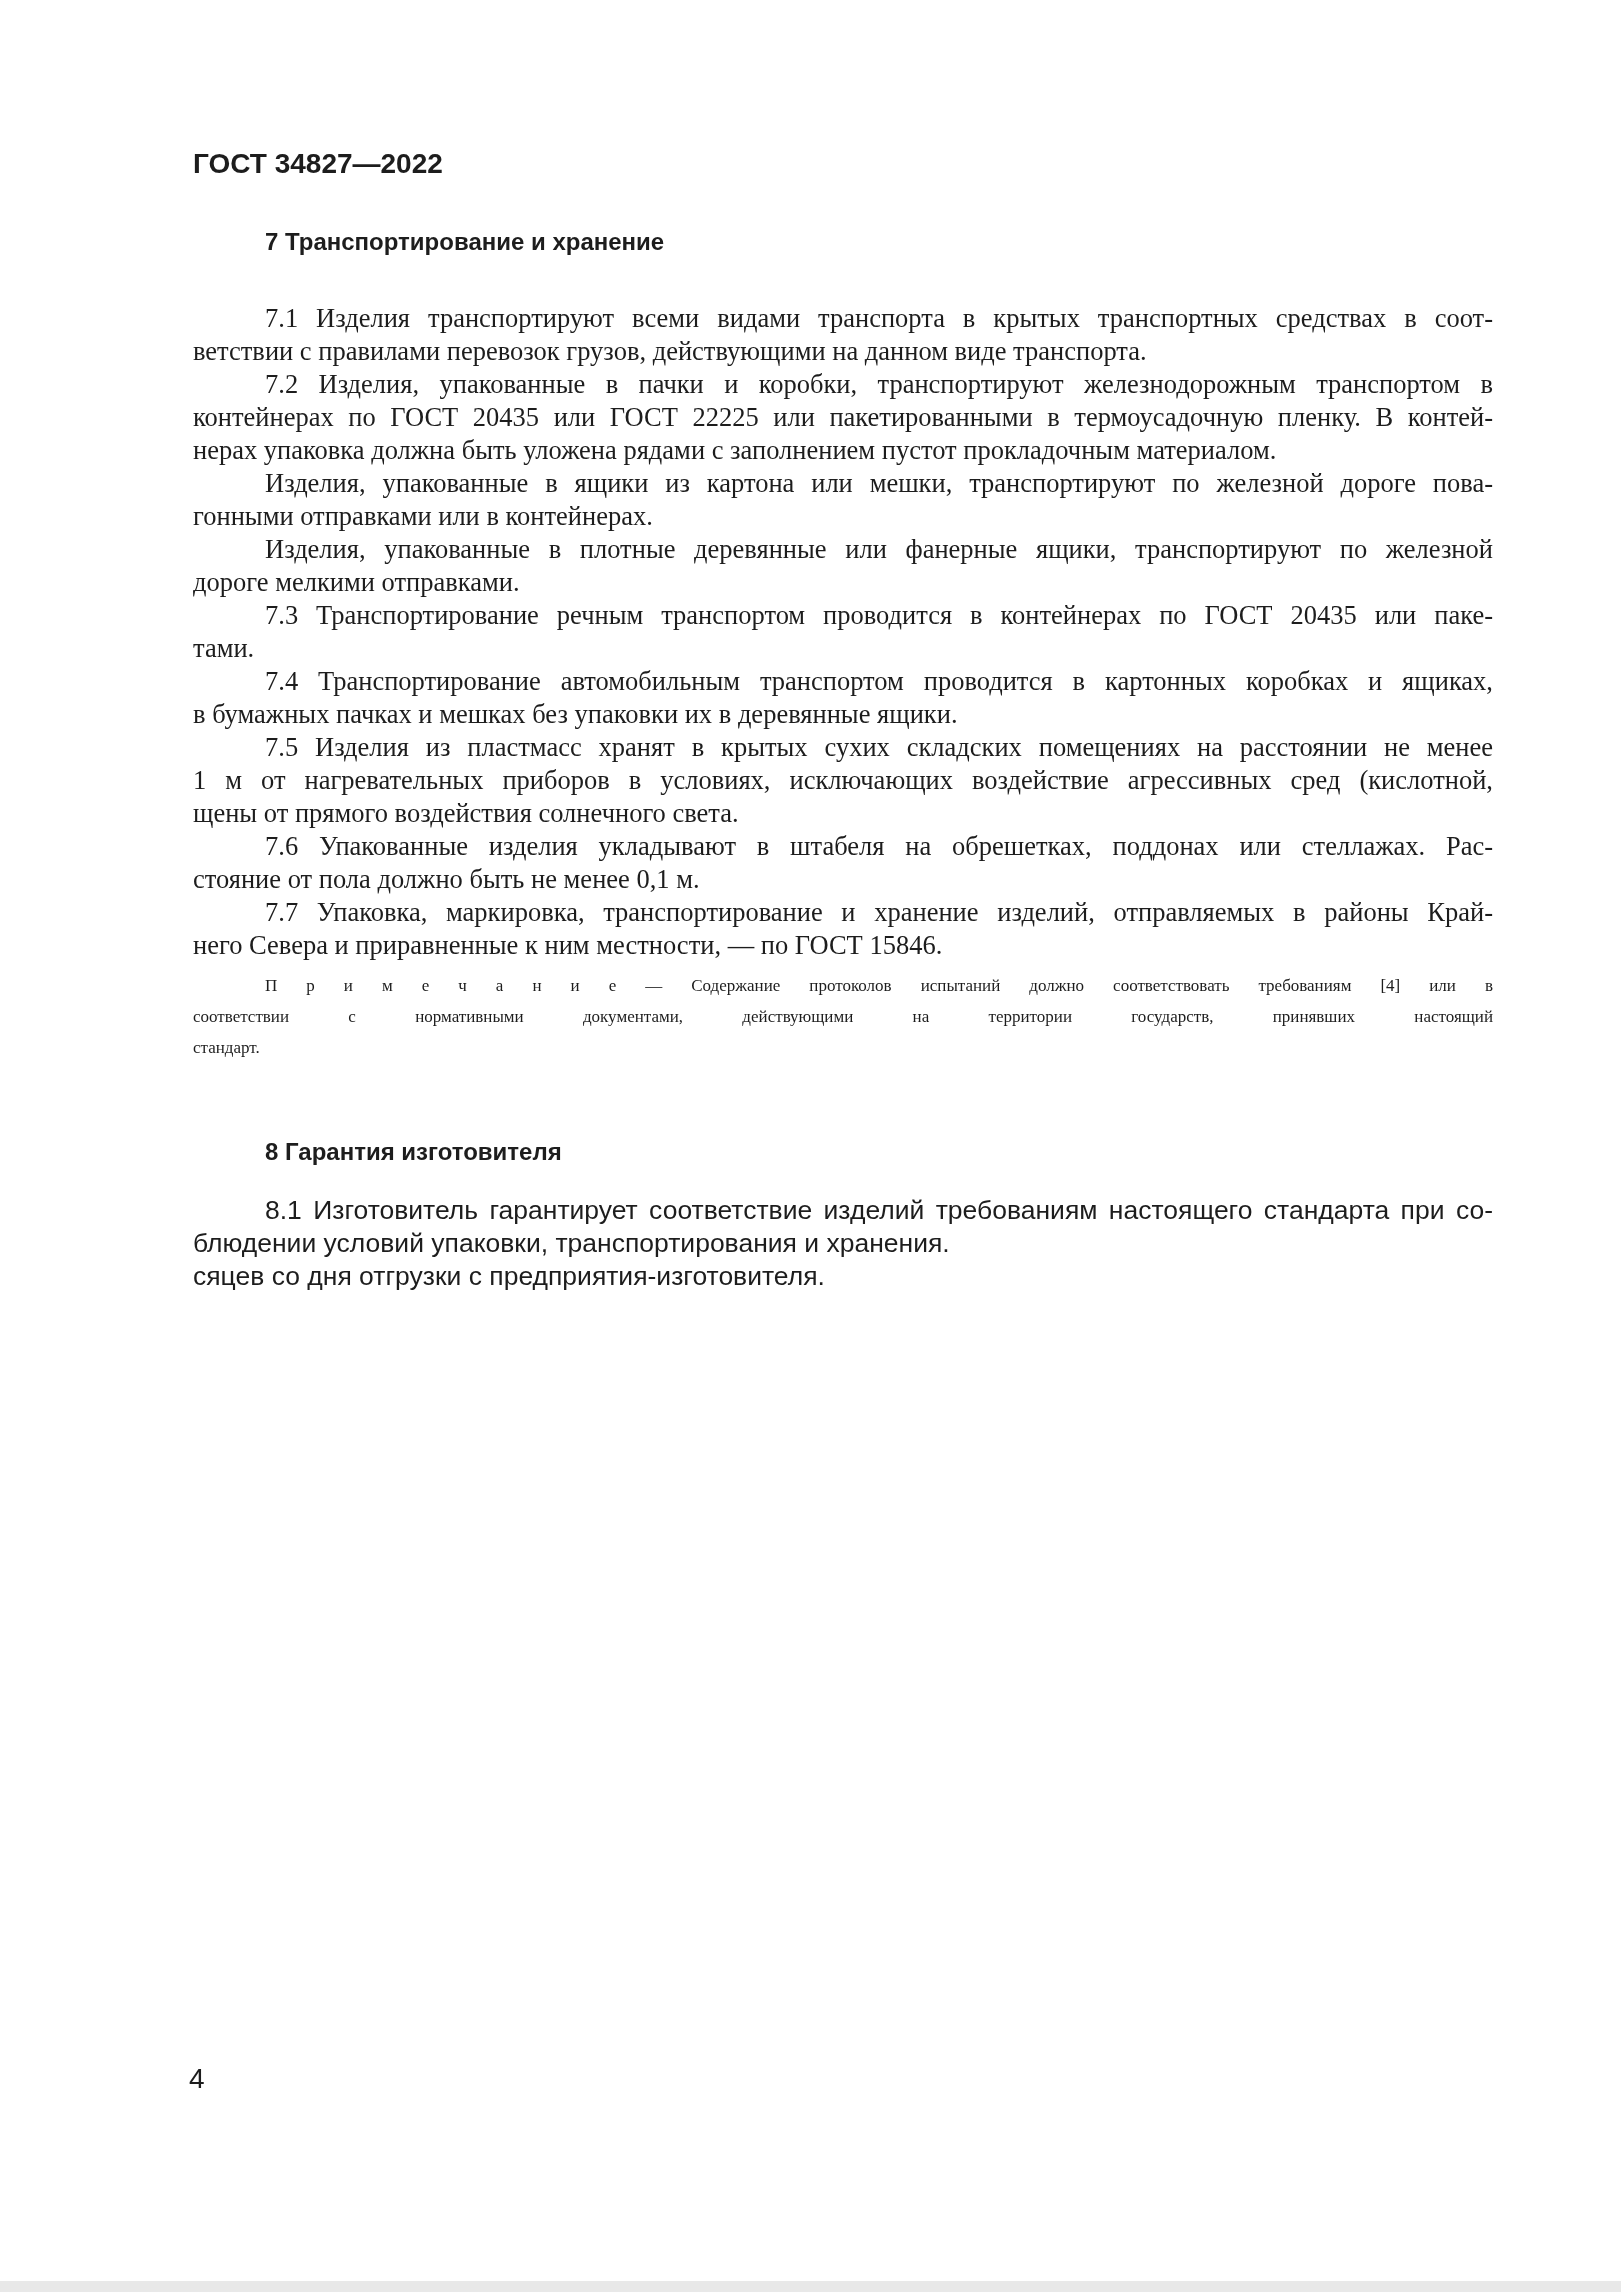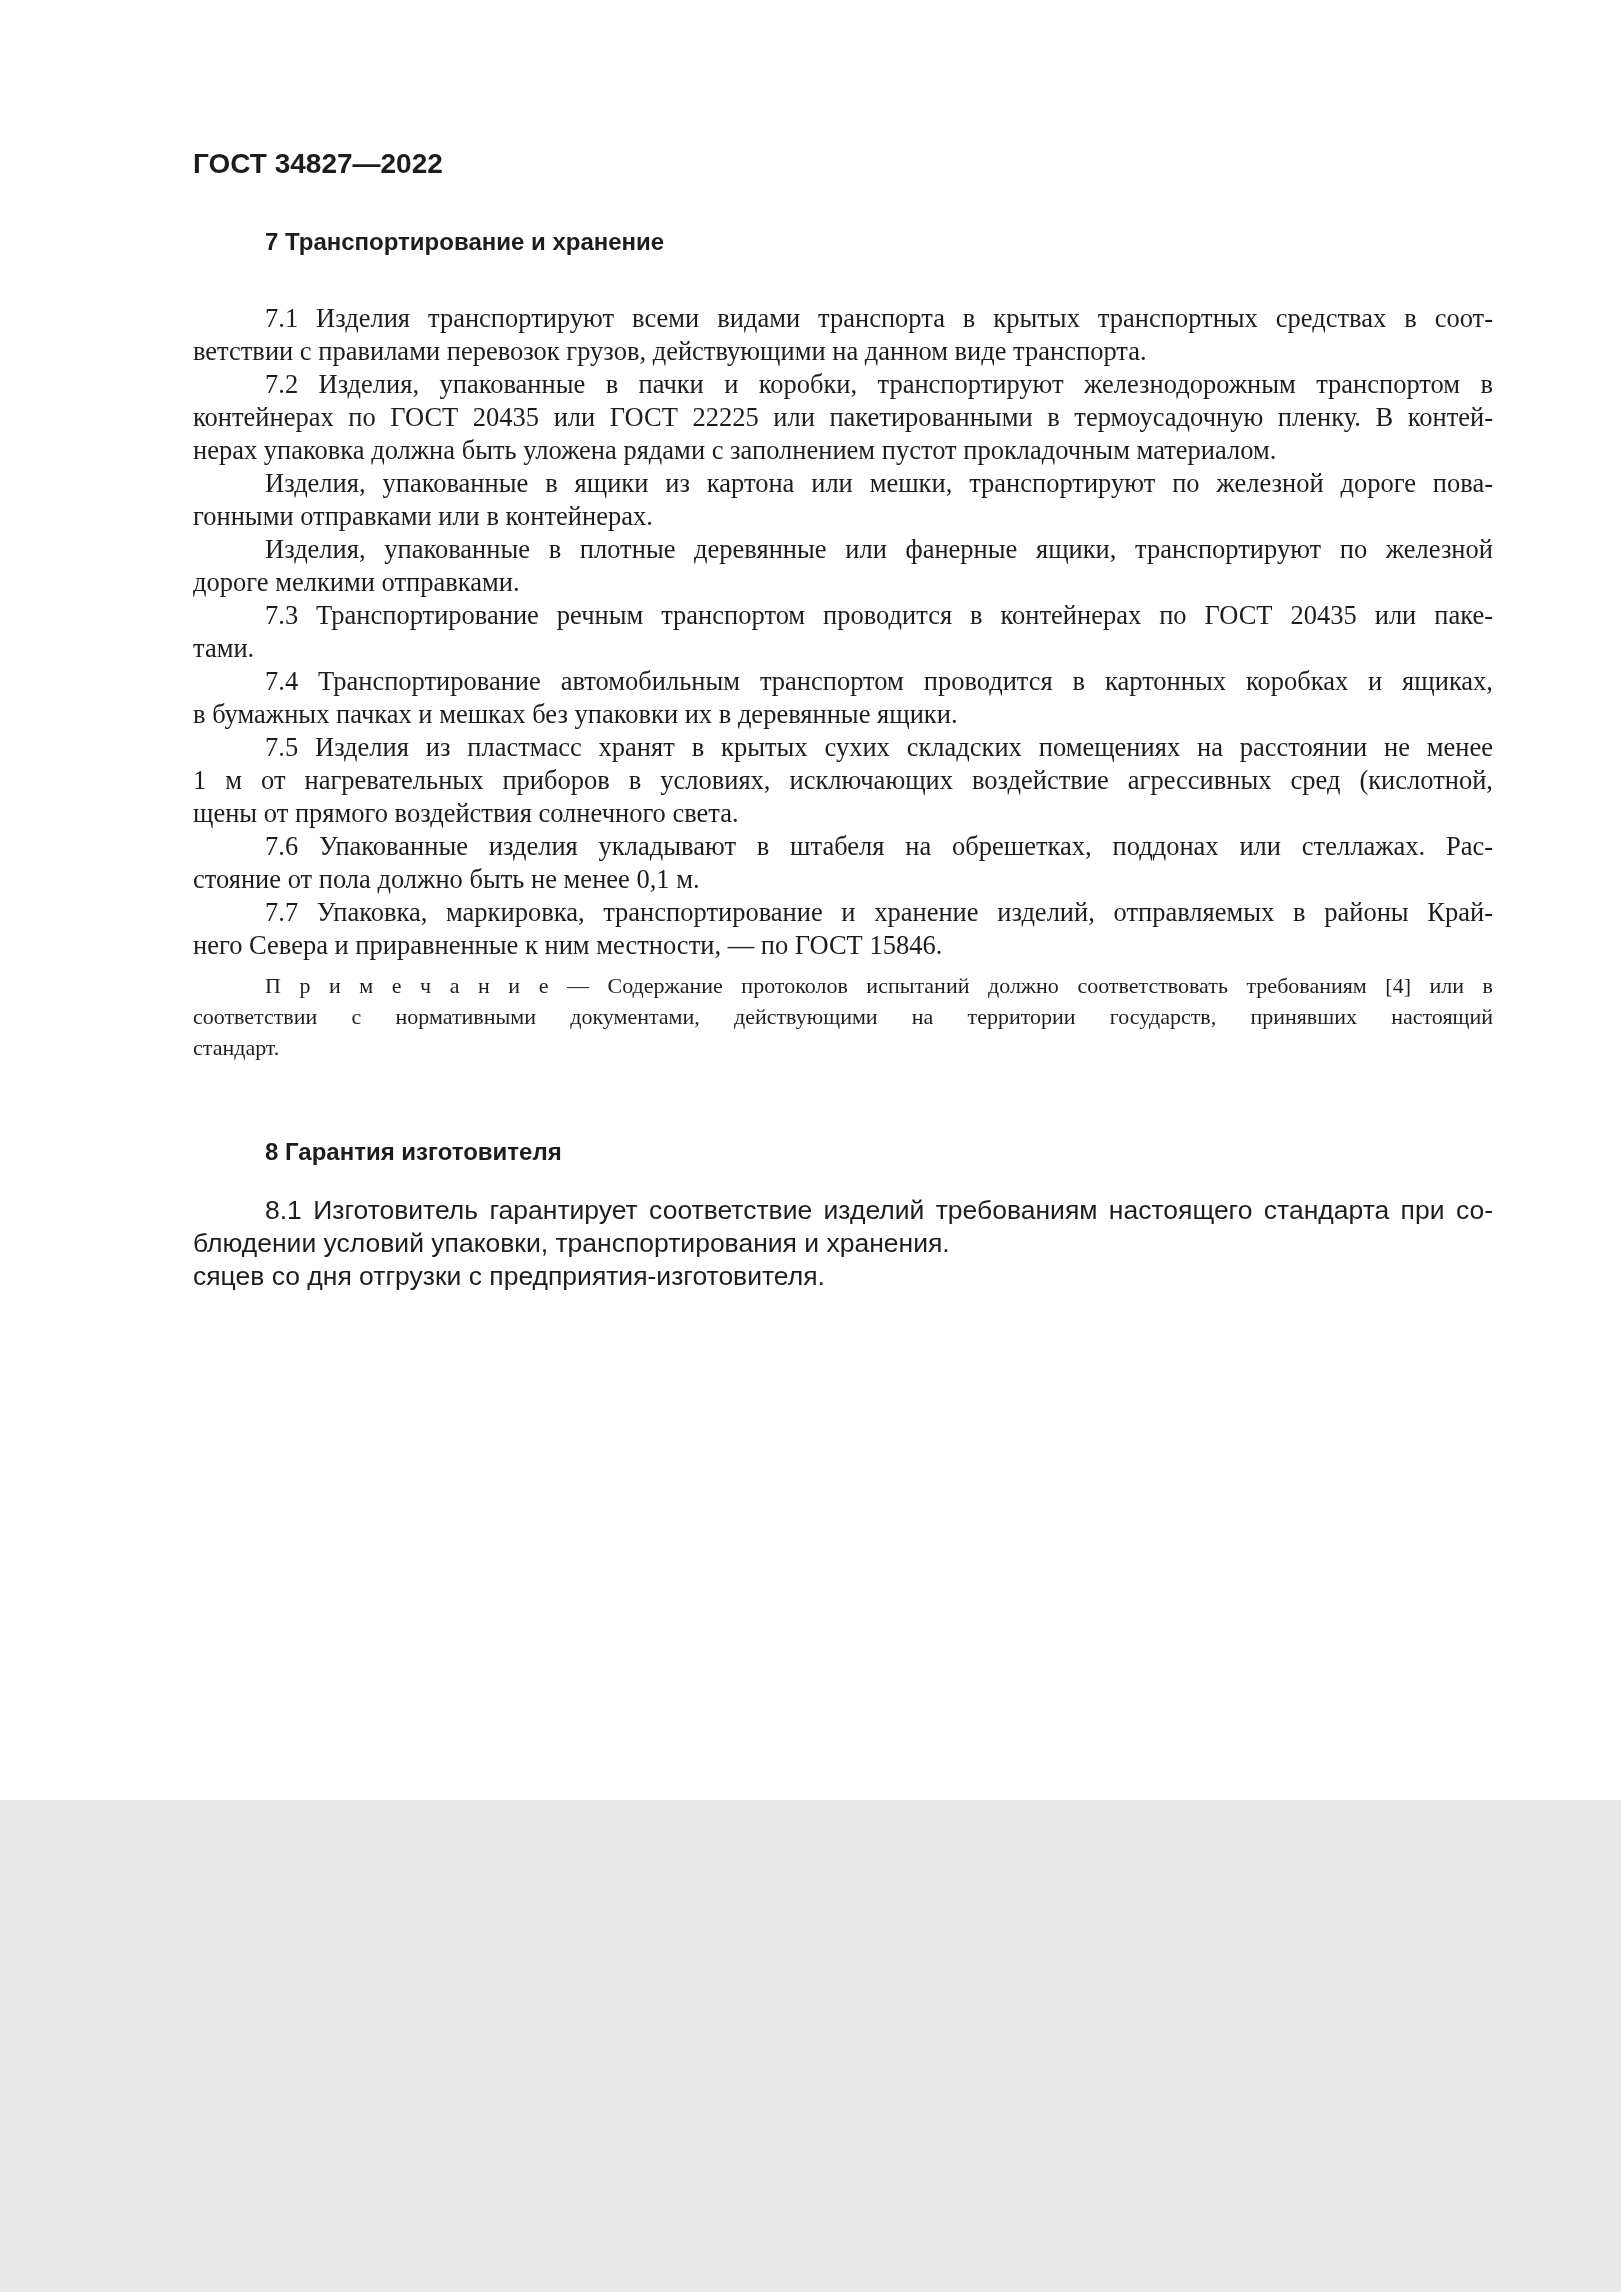--- a/index.html
+++ b/index.html
@@ -1,19 +1,19 @@
 <!DOCTYPE html>
 <html lang="ru"><head>
 <meta charset="utf-8">
 <style>
   html, body { margin: 0; padding: 0; background: #e8e8e8; }
   .page {
     position: relative;
     width: 1621px;
-    height: 1800px;
+    height: 2281px;
     background: #ffffff;
     font-family: "Liberation Sans", "DejaVu Sans", sans-serif;
     color: #1d1d1d;
     overflow: hidden;
   }
   .doc-header {
     position: absolute;
     left: 193px;
     top: 147px;
     font-size: 28px;
@@ -36,21 +36,21 @@
     font-size: 26.5px;
     line-height: 33px;
   }
   .para { margin: 0; padding: 0; }
   .line { display: block; }
   
   .line.jl { text-align: justify; text-align-last: justify; }
   .line.ll { text-align: left; }
   .line.first { padding-left: 72px; }
   .para.note {
-    font-size: 22px;
+    font-size: 17px;
     line-height: 31px;
     margin-top: 7.8px;
   }
   .page-number {
     position: absolute;
     left: 189px;
     top: 2063px;
     font-size: 28px;
     line-height: 32px;
   }

